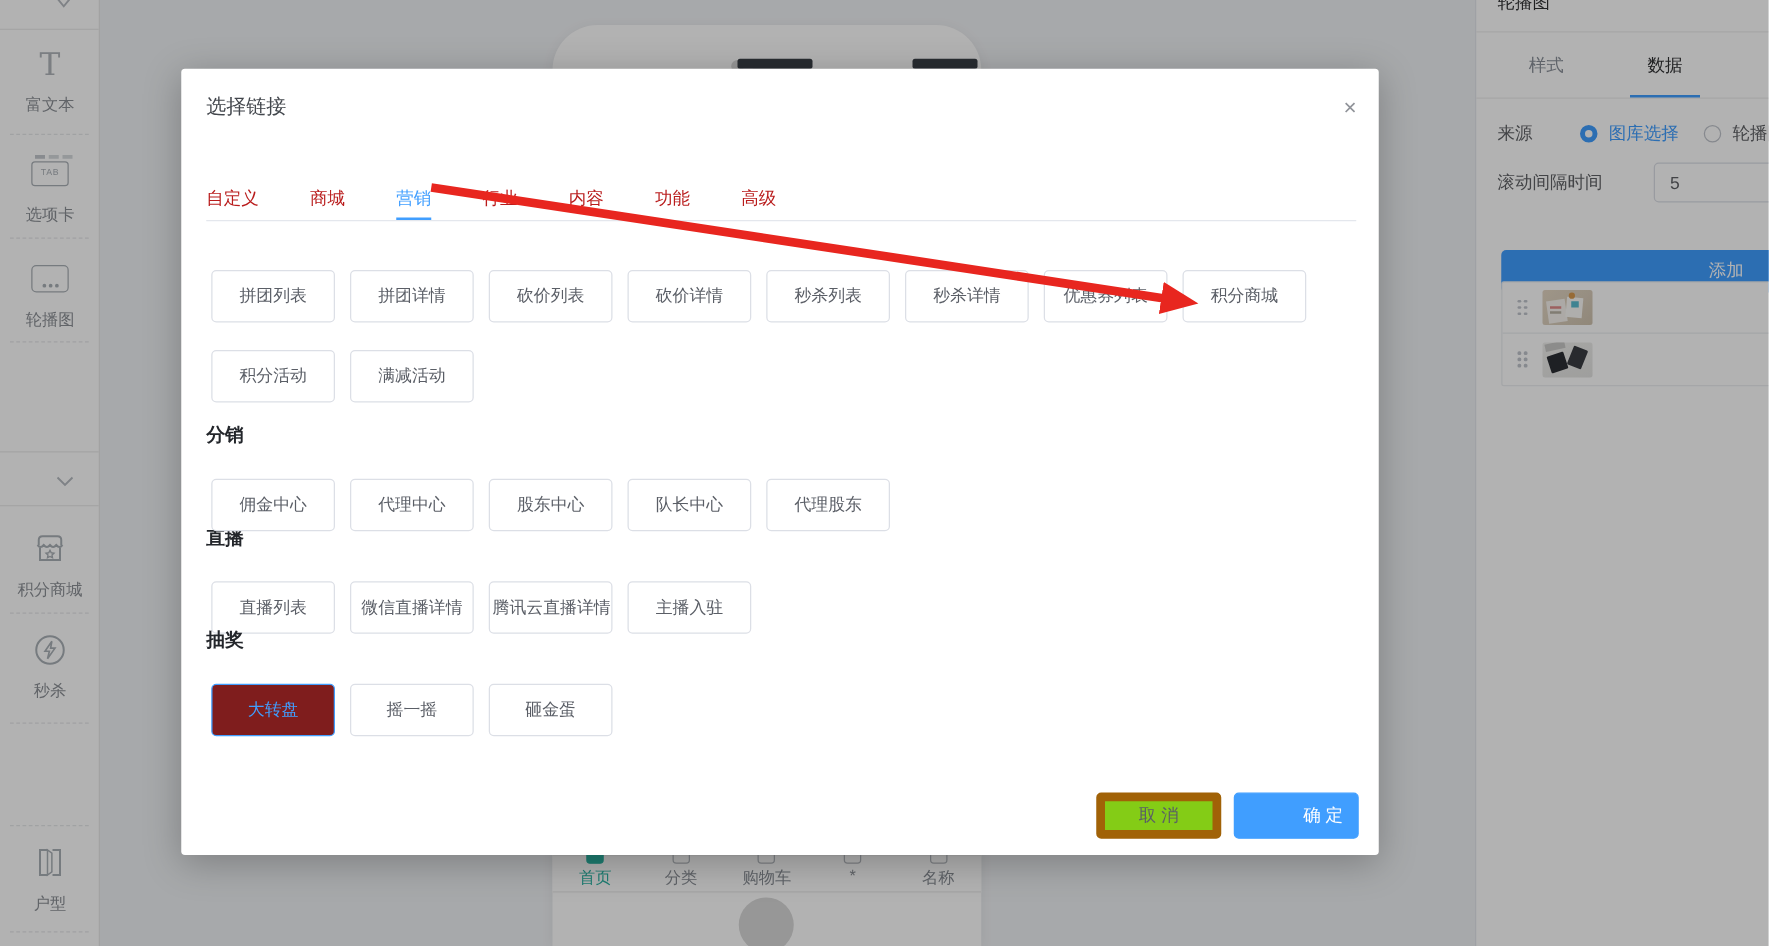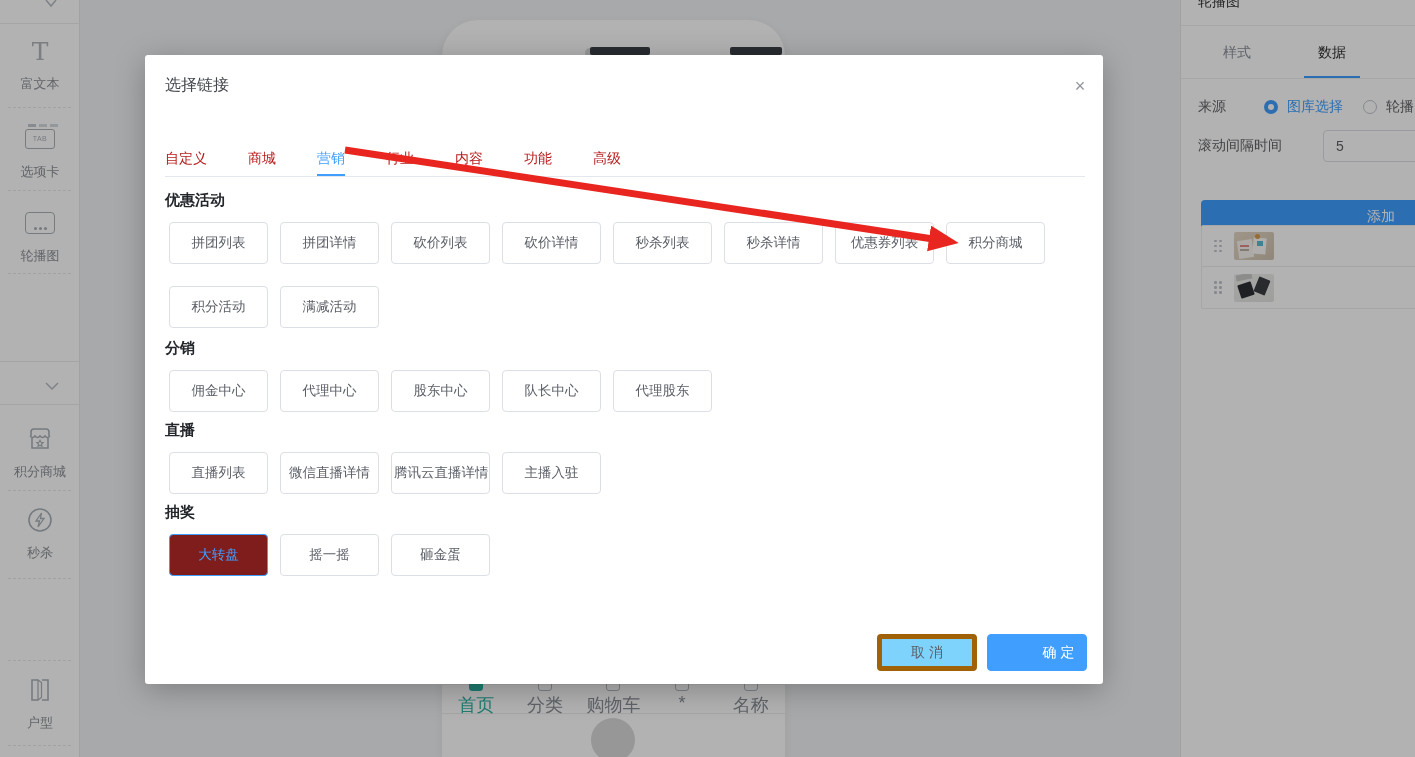--- a/index.html
+++ b/index.html
@@ -22,21 +22,21 @@
   .serifT { font-family:"DejaVu Serif",serif; font-size:25px; color:#b0b5ba; font-weight:400; }
 
   
   .canvas { position:absolute; left:81px; top:0; right:236px; bottom:0; background:#f0f2f5; z-index:1; }
   .phone { position:absolute; left:442px; top:20px; width:343px; height:737px; background:#fff; border-radius:36px 36px 0 0; box-shadow:0 2px 10px rgba(0,0,0,.06); z-index:1; }
   .cam { position:absolute; left:143px; top:28px; width:10px; height:10px; border-radius:50%; background:#d9d9d9; }
   .spk { position:absolute; left:160px; top:30px; width:47px; height:7px; border-radius:4px; background:#d9d9d9; }
   .sb-sliver1 { position:absolute; left:148px; top:27px; width:60px; height:8px; border-radius:2px; background:#3a3f47; }
   .sb-sliver2 { position:absolute; left:288px; top:27px; width:52px; height:8px; border-radius:2px; background:#3a3f47; }
   .ptabbar { position:absolute; left:0; top:664px; width:343px; height:30px; border-top:1px solid #f2f2f2; border-bottom:1px solid #ececec; display:flex; background:#fff; }
-  .ptab { flex:1; text-align:center; position:relative; font-size:18px; color:#8a8f96; }
+  .ptab { flex:1; text-align:center; position:relative; font-size:13px; color:#8a8f96; }
   .ptico { width:14px; height:12px; margin:-6px auto 2px auto; border:1.5px solid #b6bbc0; border-radius:3px; }
   .ptico.act { background:#2bb3a3; border-color:#2bb3a3; }
   .ptab.act { color:#2bb3a3; }
   .homec { position:absolute; left:149px; top:698px; width:44px; height:44px; border-radius:50%; background:#d8d8d8; }
 
   
   .rpanel { position:absolute; left:1180px; top:0; width:400px; height:757px; background:#fff; border-left:1px solid #e4e7ed; z-index:1; font-size:14px; color:#606266; }
   .rp-head { position:absolute; left:17px; top:-7px; color:#303133; }
   .rp-line1 { position:absolute; left:0; right:0; top:25px; border-top:1px solid #f0f0f0; }
   .rp-tabs { position:absolute; left:0; top:26px; width:100%; height:53px; border-bottom:1px solid #f0f0f0; }
@@ -71,26 +71,26 @@
 
   
   .modal { position:absolute; left:145px; top:55px; width:958px; height:629px; background:#fff; border-radius:3px; box-shadow:0 6px 30px rgba(0,0,0,.25); z-index:20; }
   .m-title { position:absolute; left:20px; top:20px; font-size:16px; color:#43474d; }
   .m-close { position:absolute; left:920px; top:16px; width:30px; height:30px; text-align:center; line-height:30px; font-size:18px; color:#909399; cursor:pointer; }
   .m-tabs { position:absolute; left:20px; right:18px; top:86px; height:36px; border-bottom:1px solid #e4e7ed; display:flex; gap:41px; }
   .m-tab { font-size:14px; color:#b91c1c; line-height:34px; cursor:pointer; }
   .m-tab.act { color:#409EFF; border-bottom:2px solid #409EFF; }
   .m-sec { position:absolute; left:20px; right:18px; }
   .m-sec h3 { font-size:15px; color:#23262b; font-weight:700; }
-  .m-grid { display:flex; flex-wrap:wrap; column-gap:12px; row-gap:22px; margin-top:12px; margin-left:4px; width:904px; }
+  .m-grid { display:flex; flex-wrap:wrap; column-gap:12px; row-gap:22px; margin-top:25px; margin-left:4px; width:904px; }
   .m-btn { width:99px; height:42px; border:1px solid #dcdfe6; border-radius:4px; background:#fff; font-size:13.5px; color:#5a5e66; cursor:pointer; font-family:inherit; white-space:nowrap; padding:0 2px; }
   .m-btn.sel { border-color:#409EFF; background:#7f1d1d; color:#409EFF; }
   .m-footer { position:absolute; right:16px; bottom:13px; display:flex; gap:10px; }
   .f-btn { width:100px; height:37px; border-radius:4px; font-size:14px; cursor:pointer; font-family:inherit; }
-  .f-cancel { background:#7dd3fc; border:5px solid #a16207; color:#5a5e66; }
+  .f-cancel { background:#84cc16; border:7px solid #a16207; color:#5a5e66; }
   .f-ok { background:#409EFF; border:1px solid #409EFF; color:#fff;padding-left:43px; }
 
   
   .arrow { position:absolute; left:0; top:0; z-index:30; pointer-events:none; }
 </style>
 </head>
 <body>
 
 <div class="stage">
 
@@ -274,21 +274,20 @@
       <div class="m-tab">自定义</div>
       <div class="m-tab">商城</div>
       <div class="m-tab act">营销</div>
       <div class="m-tab">行业</div>
       <div class="m-tab">内容</div>
       <div class="m-tab">功能</div>
       <div class="m-tab">高级</div>
     </div>
 
     <div class="m-sec" style="top:136px;">
-      <h3>优惠活动</h3>
       <div class="m-grid">
         <button class="m-btn">拼团列表</button>
         <button class="m-btn">拼团详情</button>
         <button class="m-btn">砍价列表</button>
         <button class="m-btn">砍价详情</button>
         <button class="m-btn">秒杀列表</button>
         <button class="m-btn">秒杀详情</button>
         <button class="m-btn">优惠券列表</button>
         <button class="m-btn">积分商城</button>
         <button class="m-btn">积分活动</button>

